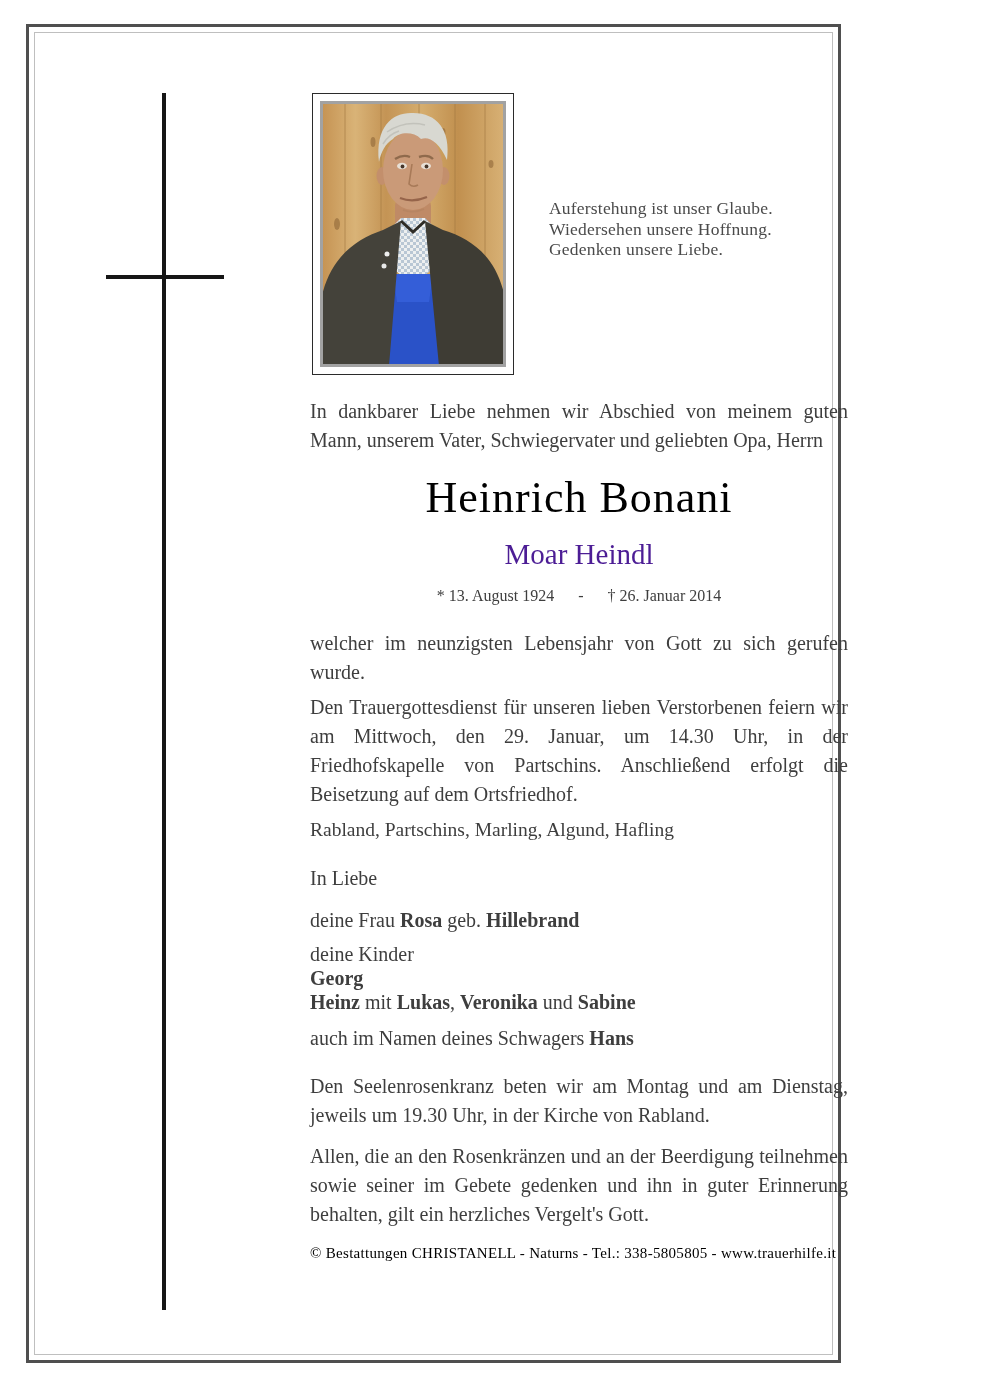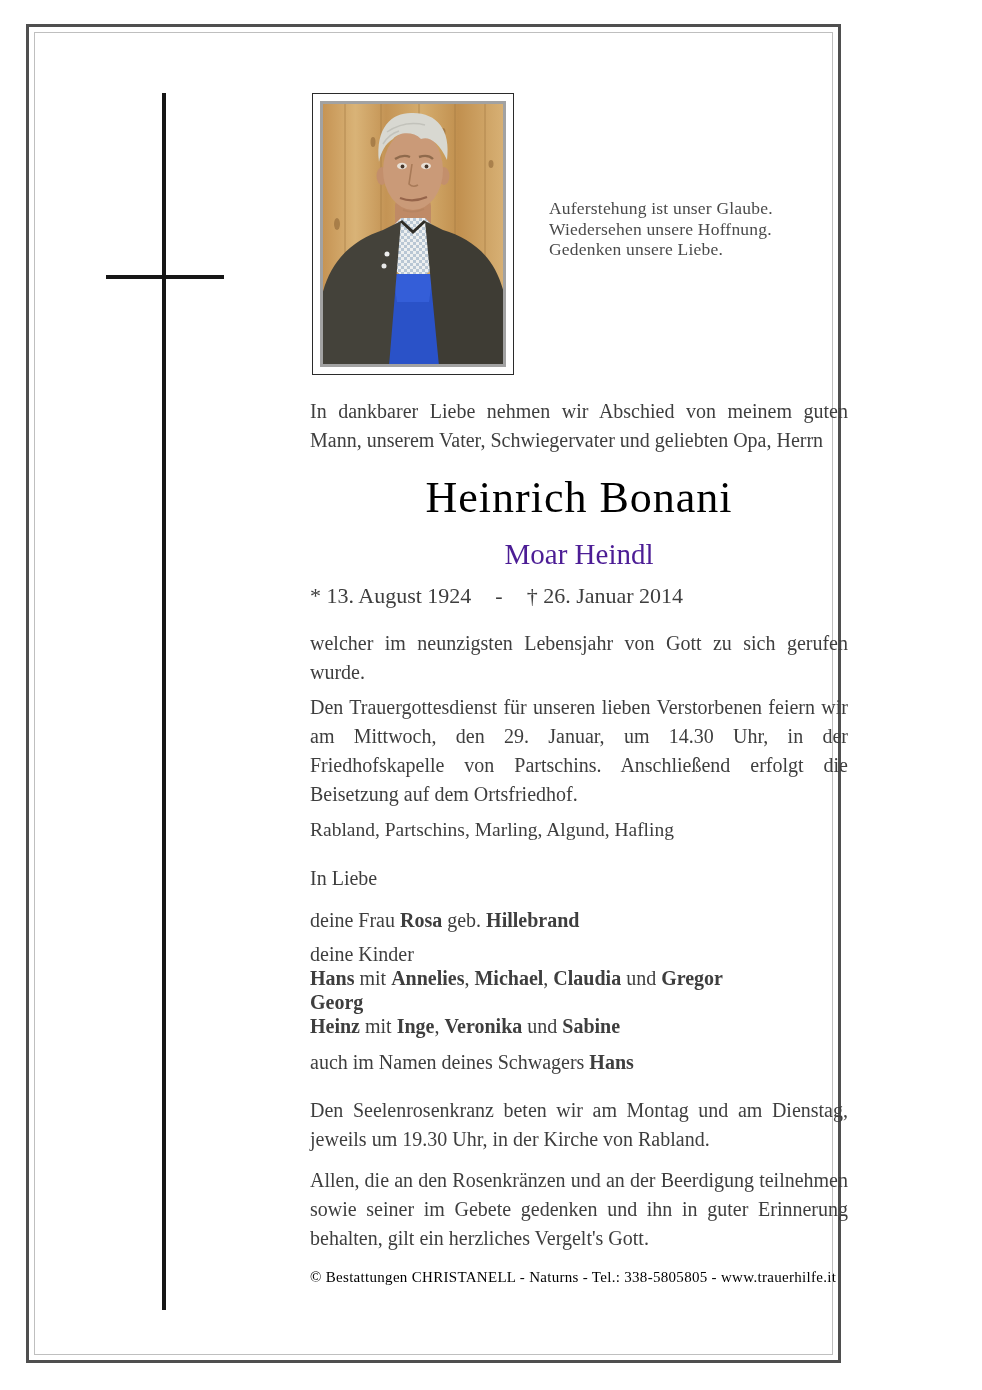--- a/index.html
+++ b/index.html
@@ -47,22 +47,22 @@
   .title {
     margin: 19px 0 0 0; text-align: center;
     font-size: 44px; line-height: 48px; font-weight: normal; color: #000000;
     letter-spacing: 1px;
   }
   .subtitle {
     margin: 16px 0 0 0; text-align: center;
     font-size: 29px; line-height: 32px; font-weight: normal; color: #4c1d95;
   }
   .dates {
-    margin-top: 13px; font-size: 22px; line-height: 26px;
-    display: flex; justify-content: flex-start; gap: 24px; color: #3e3e3e;
+    margin-top: 13px; font-size: 16px; line-height: 26px;
+    display: flex; justify-content: center; gap: 24px; color: #3e3e3e;
   }
   .par-called  { margin-top: 20px !important; }
   .par-service { margin-top: 6px  !important; }
   .par-places  { margin-top: 8px  !important; font-size: 19.5px; line-height: 26px; }
   .in-liebe    { margin-top: 23px !important; font-weight: normal; line-height: 25px; }
   .wife-line   { margin-top: 17px !important; line-height: 25px; }
   .fam-block-1 { margin-top: 9px; }
   .fam-block-2 { margin-top: 12px; }
   .fam-block-1 p, .fam-block-2 p { line-height: 24px; }
   .par-rosary  { margin-top: 22px !important; }
@@ -170,23 +170,22 @@
     <p class="justify par-service">Den Trauergottesdienst für unseren lieben Verstorbenen feiern wir am Mittwoch, den 29. Januar, um 14.30 Uhr, in der Friedhofskapelle von Partschins. Anschließend erfolgt die Beisetzung auf dem Ortsfriedhof.</p>
 
     <p class="par-places">Rabland, Partschins, Marling, Algund, Hafling</p>
 
     <p class="in-liebe">In Liebe</p>
 
     <p class="wife-line"><span>deine Frau </span><span class="b">Rosa</span><span> geb. </span><span class="b">Hillebrand</span></p>
 
     <div class="fam-block-1">
       <p>deine Kinder</p>
-      <p><span class="b">Hans</span><span> mit </span><span class="b">Annelies</span><span>, </span><span class="b">Michael</span><span>, </span><span class="b">Claudia</span><span> und </span><span class="b">Gregor</span></p>
       <p><span class="b">Georg</span></p>
-      <p><span class="b">Heinz</span><span> mit </span><span class="b">Inge</span><span>, </span><span class="b">Veronika</span><span> und </span><span class="b">Sabine</span></p>
+      <p><span class="b">Heinz</span><span> mit </span><span class="b">Lukas</span><span>, </span><span class="b">Veronika</span><span> und </span><span class="b">Sabine</span></p>
     </div>
 
     <div class="fam-block-2">
       <p><span>auch im Namen deines Schwagers </span><span class="b">Hans</span></p>
     </div>
 
     <p class="justify par-rosary">Den Seelenrosenkranz beten wir am Montag und am Dienstag, jeweils um 19.30 Uhr, in der Kirche von Rabland.</p>
 
     <p class="justify par-thanks">Allen, die an den Rosenkränzen und an der Beerdigung teilnehmen sowie seiner im Gebete gedenken und ihn in guter Erinnerung behalten, gilt ein herzliches Vergelt's Gott.</p>
 

